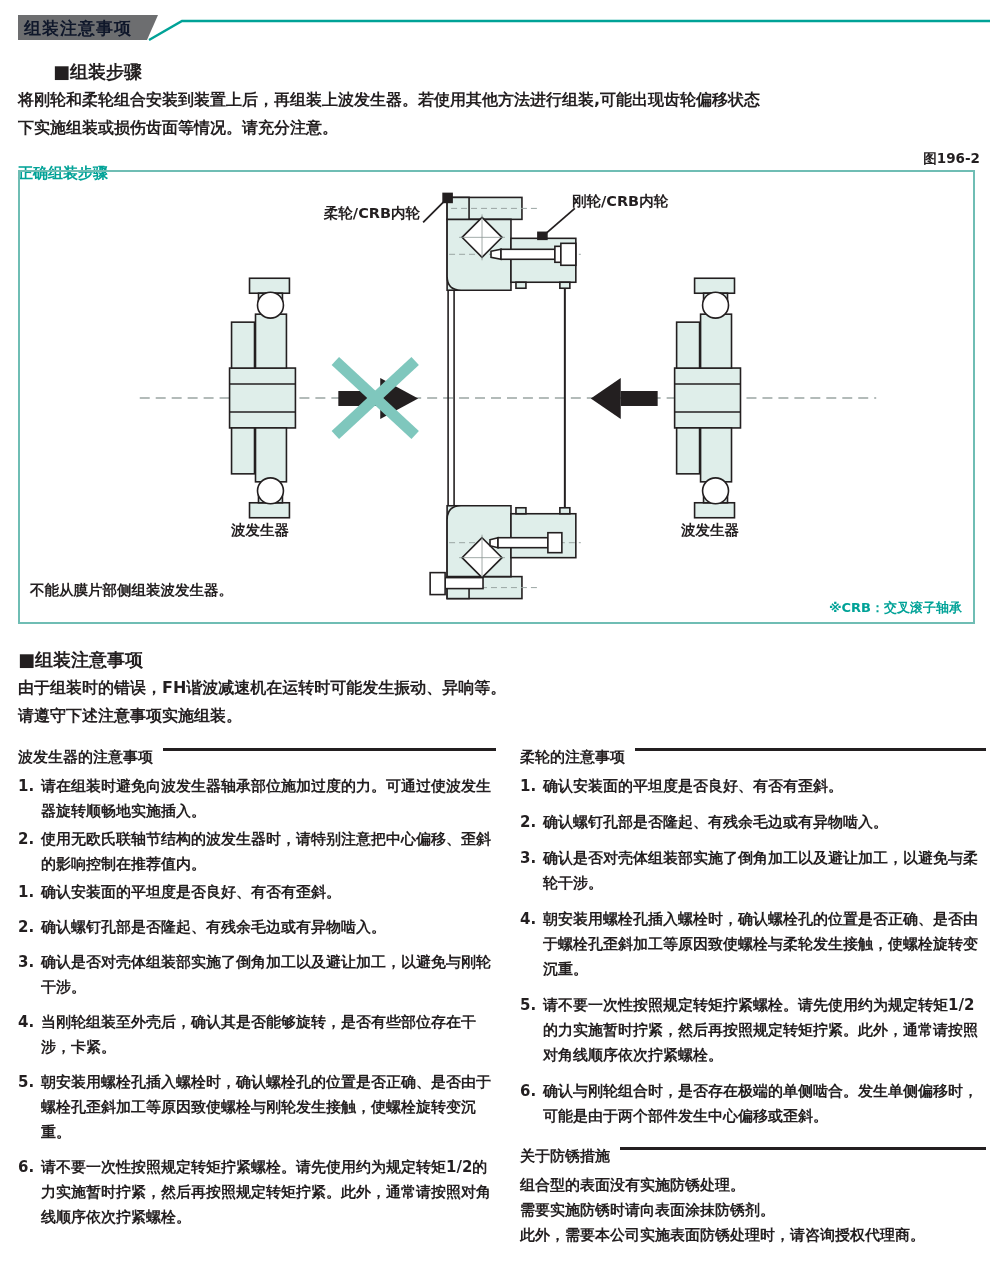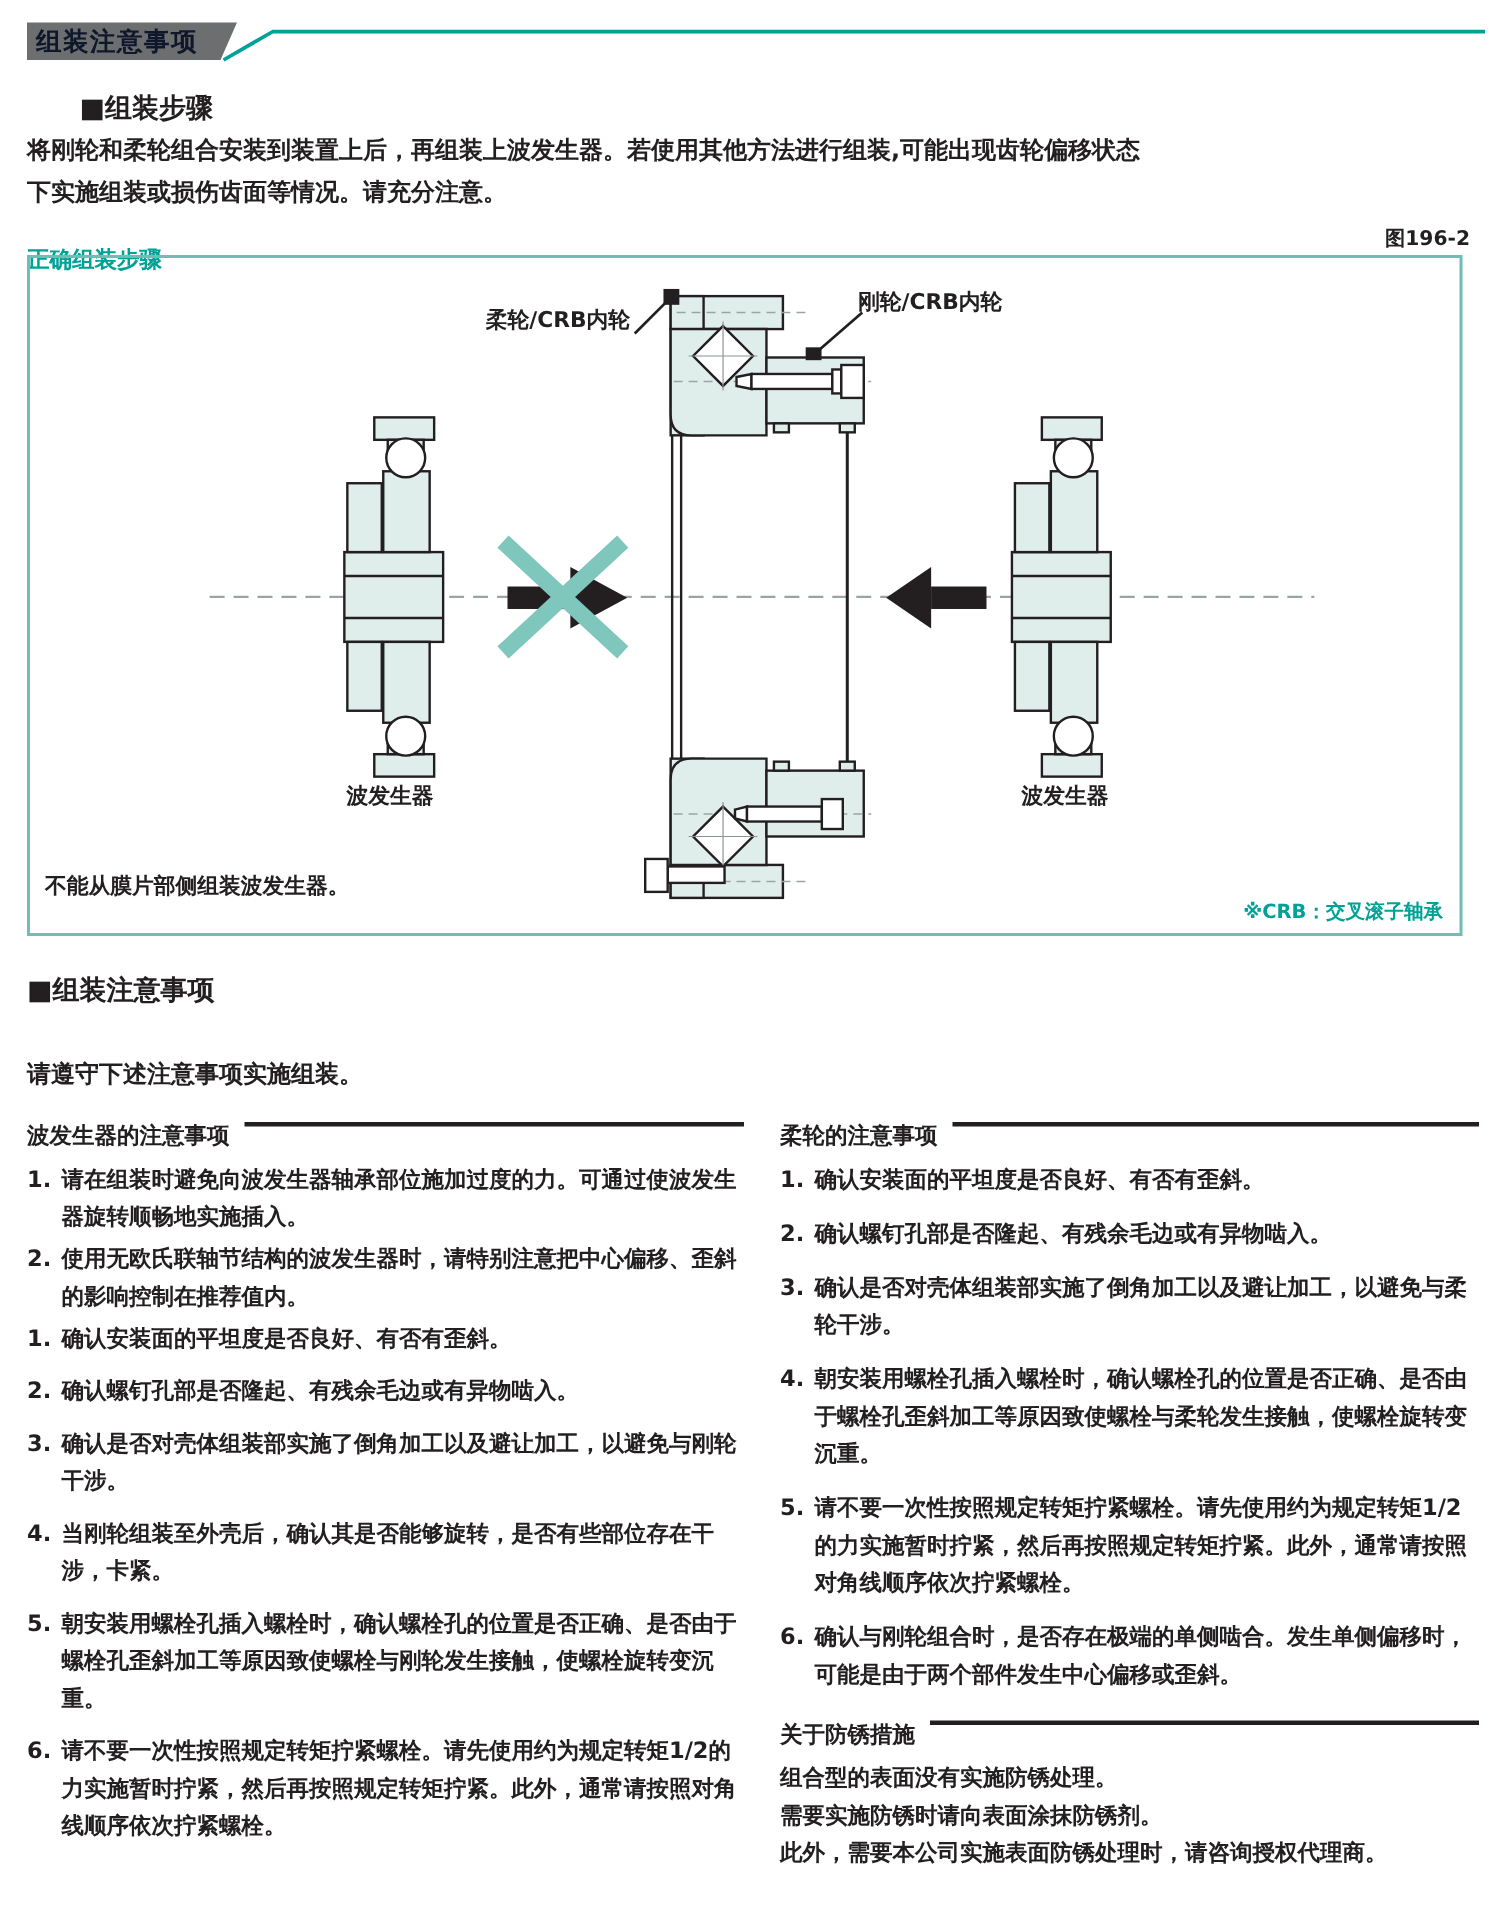--- a/index.html
+++ b/index.html
@@ -138,20 +138,21 @@
   </div>
 
   <div class="abs fig-label" style="left:300px;top:204px;width:120px;text-align:right;">柔轮/CRB内轮</div>
   <div class="abs fig-label" style="left:572px;top:192px;">刚轮/CRB内轮</div>
   <div class="abs fig-label" style="left:210px;top:521px;width:100px;text-align:center;">波发生器</div>
   <div class="abs fig-label" style="left:660px;top:521px;width:100px;text-align:center;">波发生器</div>
   <div class="abs fig-note" style="left:30px;top:581px;">不能从膜片部侧组装波发生器。</div>
   <div class="abs fig-footnote" style="right:38px;top:599px;">※CRB：交叉滚子轴承</div>
 
   <div class="abs h1" style="left:18px;top:648px;">■组装注意事项</div>
+  <div class="abs body-line" style="left:18px;top:678px;">由于组装时的错误，FH谐波减速机在运转时可能发生振动、异响等。</div>
   <div class="abs body-line" style="left:18px;top:706px;">请遵守下述注意事项实施组装。</div>
 
   <div class="col col-left">
     <div class="sec-title-row">
       <span class="sec-title">波发生器的注意事项</span>
       <span class="rule"></span>
     </div>
     <div class="item gap3">
       <span class="num">1.</span>
       <span class="txt">请在组装时避免向波发生器轴承部位施加过度的力。可通过使波发生器旋转顺畅地实施插入。</span>

